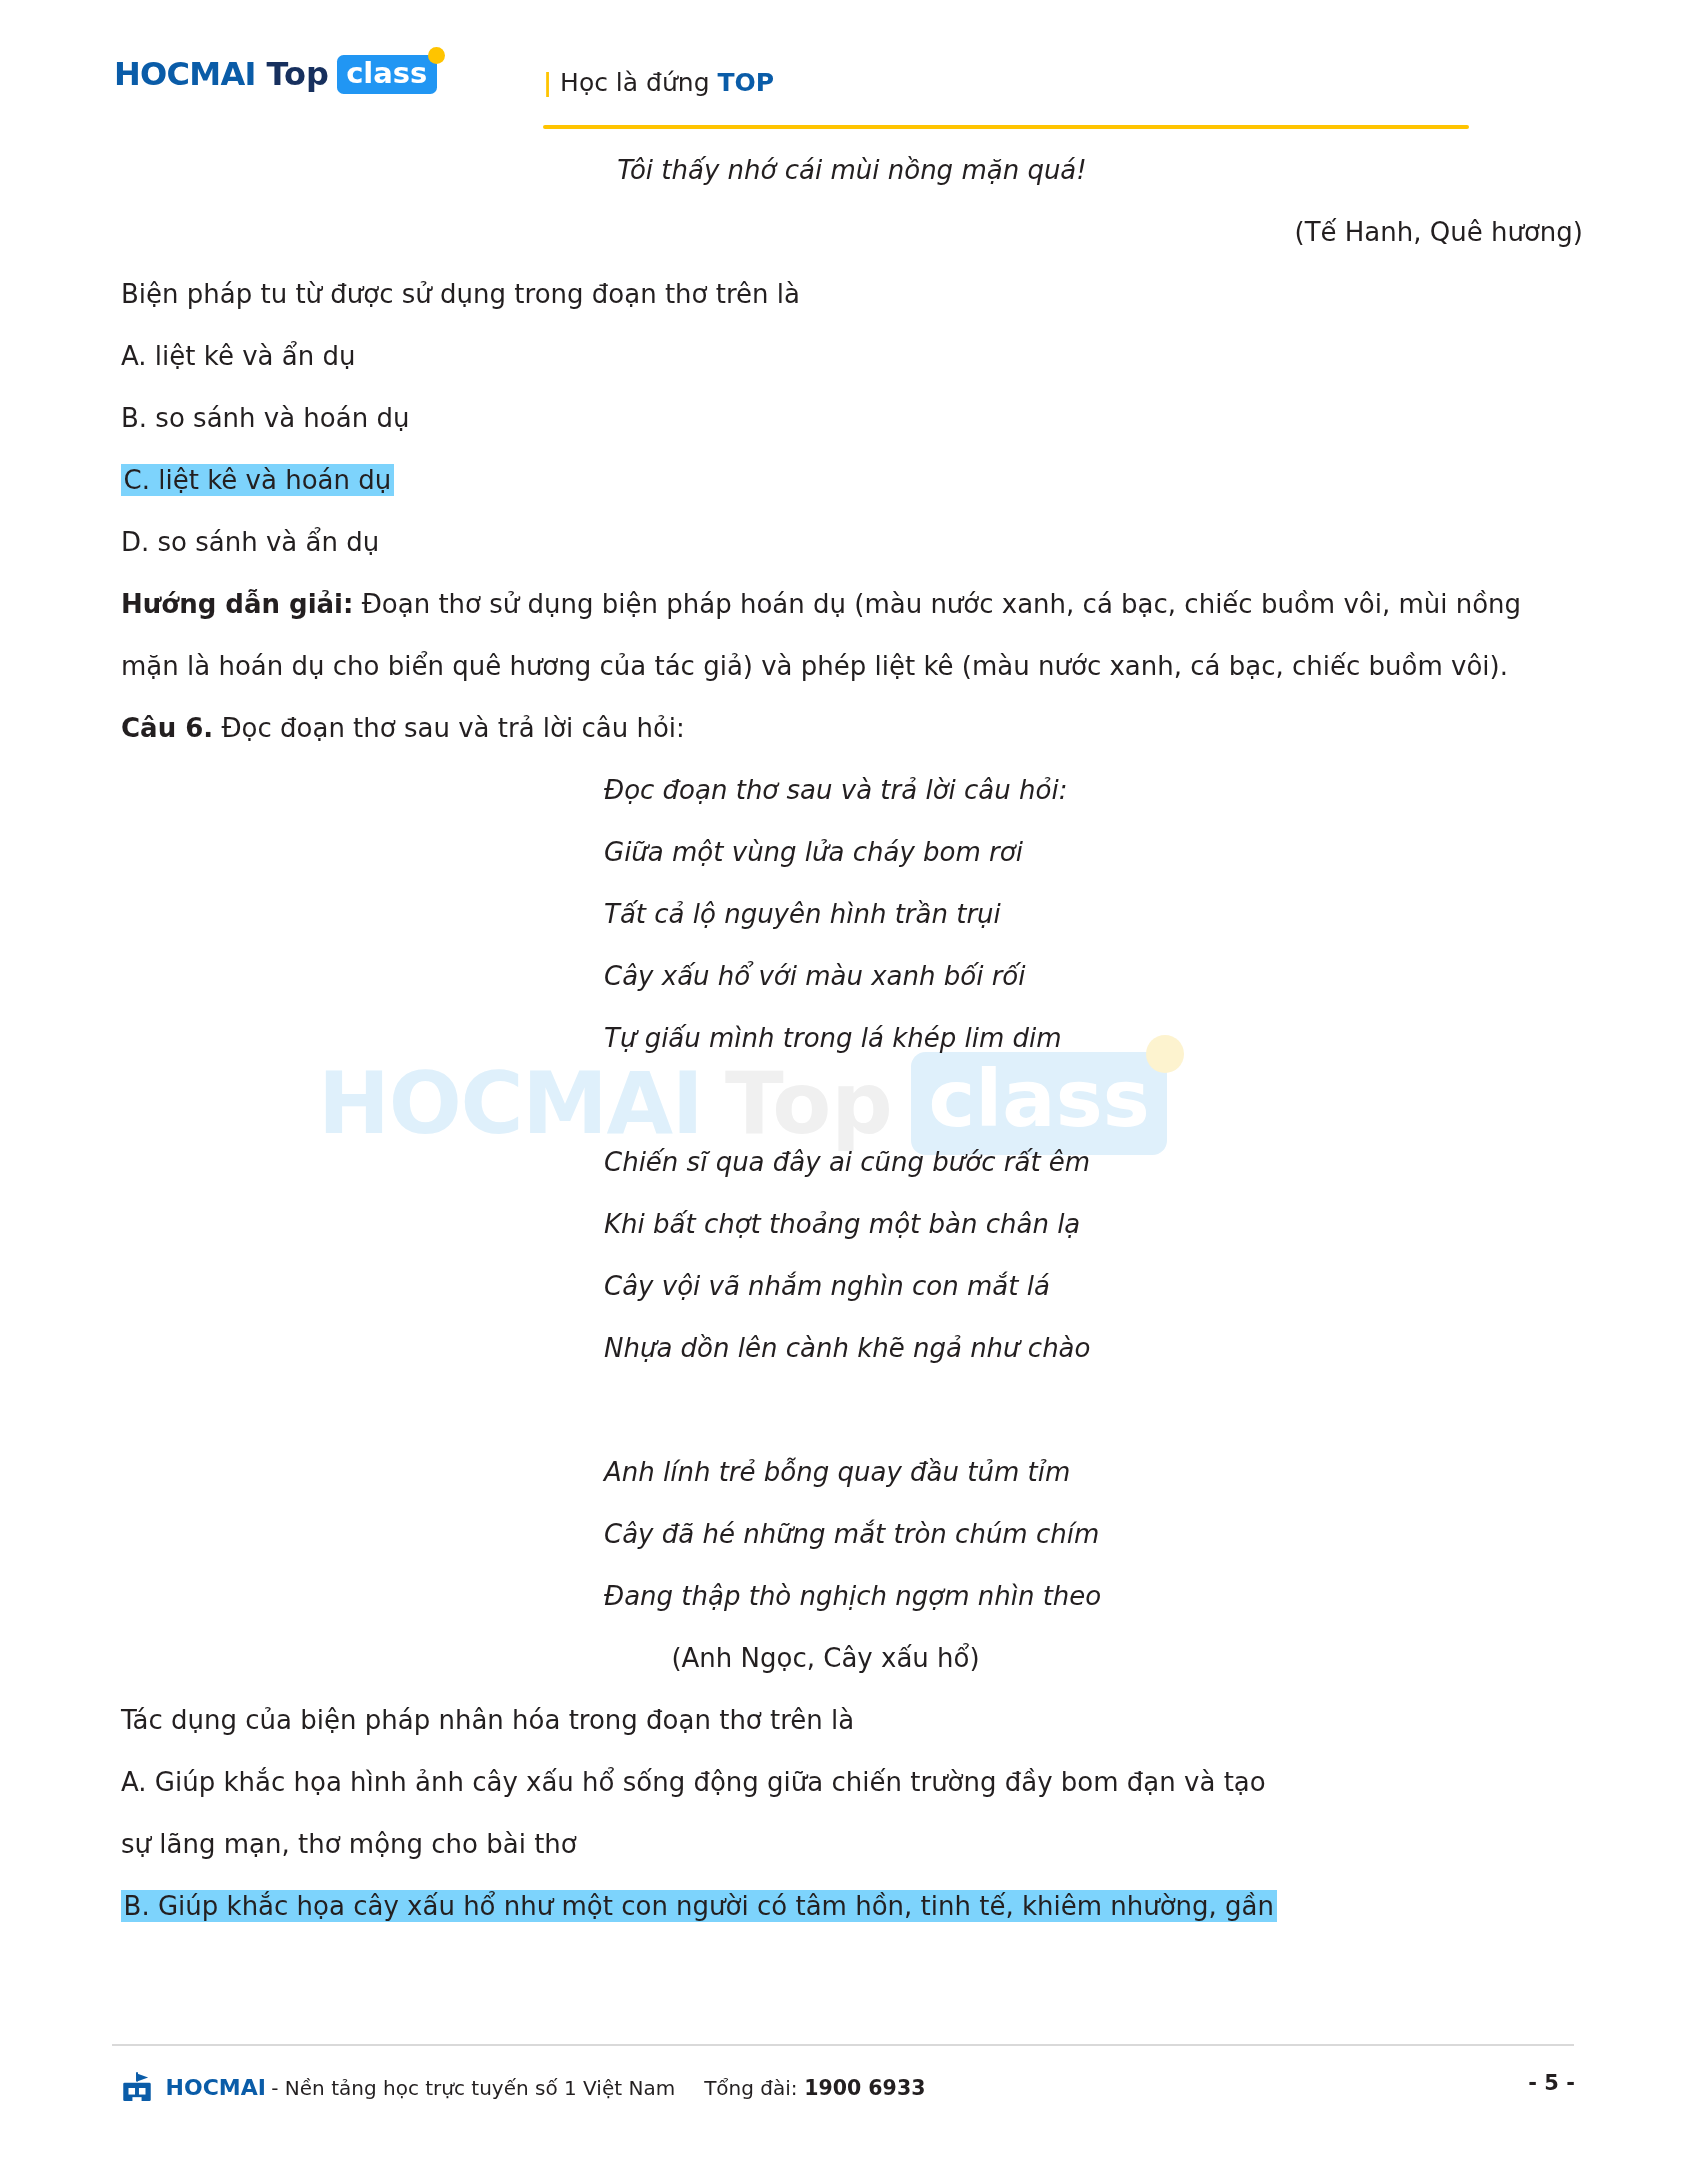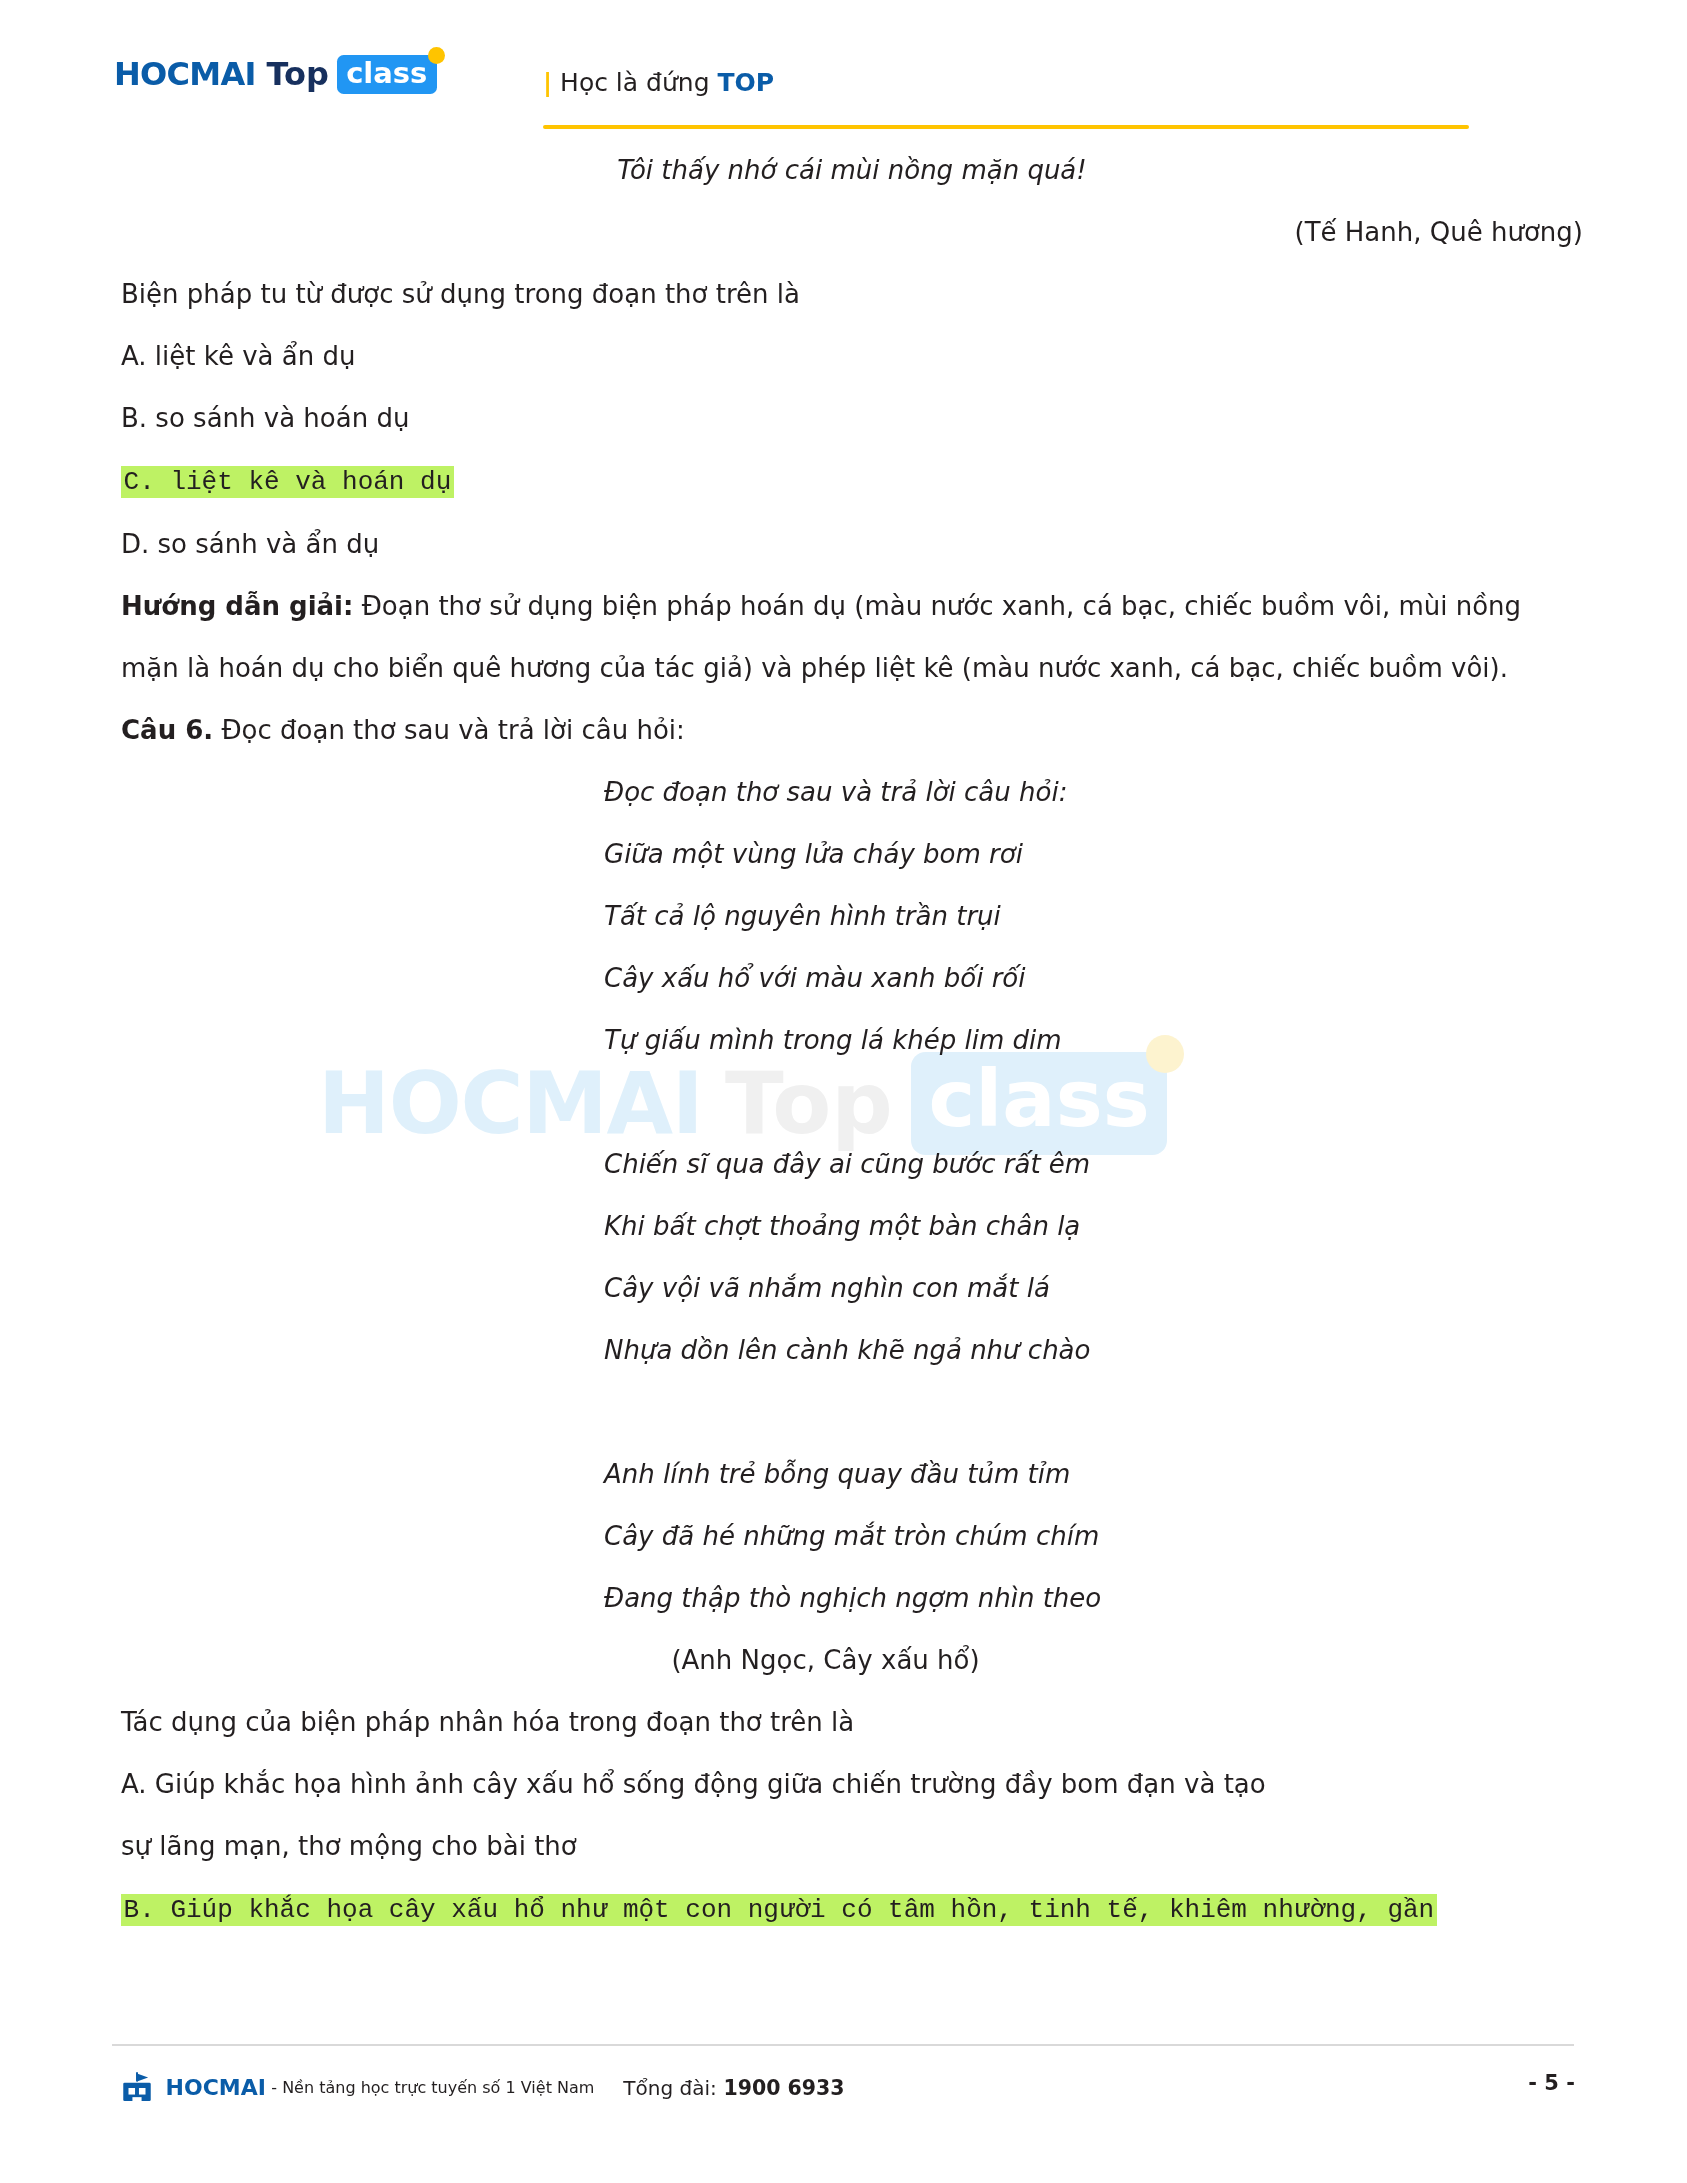--- a/index.html
+++ b/index.html
@@ -112,23 +112,22 @@
   .center-it {
     text-align: center;
     font-style: italic;
   }
   .right-it {
     text-align: right;
   }
   .it { }
   .bd { font-weight: bold; }
   .hl {
-    background: #bef264;
+    background: #7dd3fc;
     padding: 1.3px 2.6px;
-    font-family: Liberation Mono, monospace;
   }
   .poem {
     margin-left: 483px;
     font-style: italic;
   }
   .poem-line {
     font-style: italic;
     font-size: 26px;
     line-height: 62px;
   }
@@ -211,21 +210,21 @@
     height: 34px;
     margin-right: 10.6px;
     flex: 0 0 auto;
   }
   .footer-brand {
     color: #0a5ca8;
     font-weight: bold;
     font-size: 22px;
     margin-right: 5.3px;
   }
-  .footer-text { font-size: 16px; }
+  .footer-text { font-size: 20px; }
   .footer-hotline-label { margin-left: 29px; font-size: 20px; }
   .footer-hotline { font-weight: bold; font-size: 20.5px; margin-left: 6.6px; }
   .footer-page {
     position: absolute;
     right: 112px;
     top: 26.5px;
     font-size: 21px;
     font-weight: bold;
     color: #231f20;
   }

